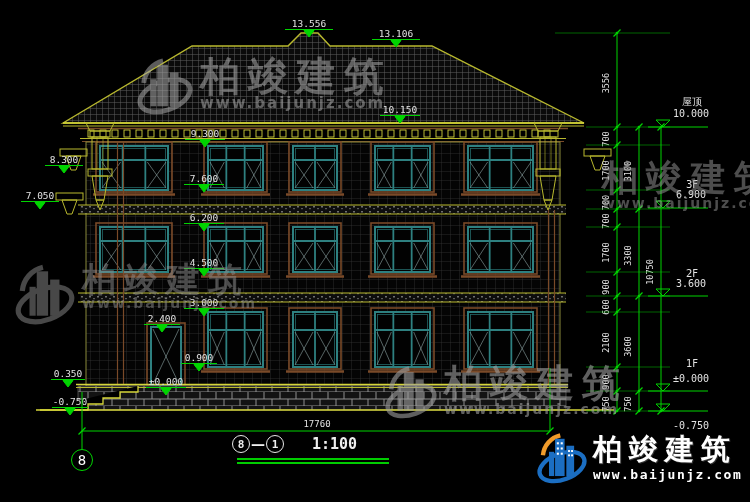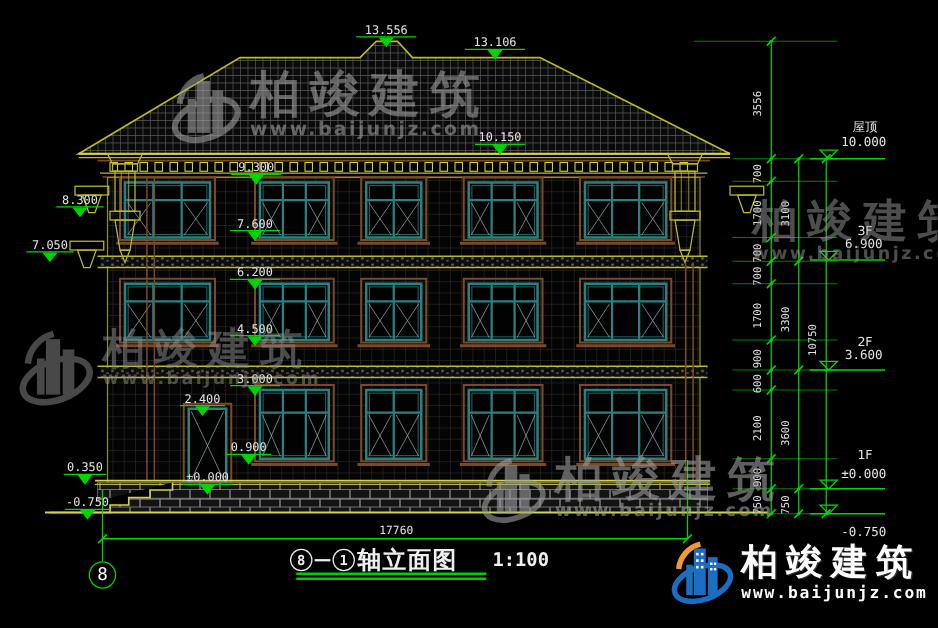--- a/index.html
+++ b/index.html
@@ -563,21 +563,20 @@
        <div class="wm-txt" style="font-size:38px;letter-spacing:8px">柏竣建筑</div>
        <div class="wm-url" style="font-size:14px">www.baijunjz.com</div>
      </span>
       </div>
     </div>
 
   <div id="title-block">
     <span class="ttl-circ">8</span>
     <span class="ttl-dash">—</span>
     <span class="ttl-circ">1</span>
-    <span class="ttl-text">轴立面图</span>
     <span class="ttl-scale">1:100</span>
   </div>
   <div id="title-underline1"></div>
   <div id="title-underline2"></div>
 
   <div id="axis-bubble">8</div>
 
   <div id="footer-logo">
     <span id="footer-icon"><svg width="52" height="57.2" viewBox="0 0 60 66">
     <ellipse cx="30" cy="41" rx="27" ry="15" fill="none" stroke="#1b6ec2" stroke-width="5" transform="rotate(-20 30 41)"></ellipse>

